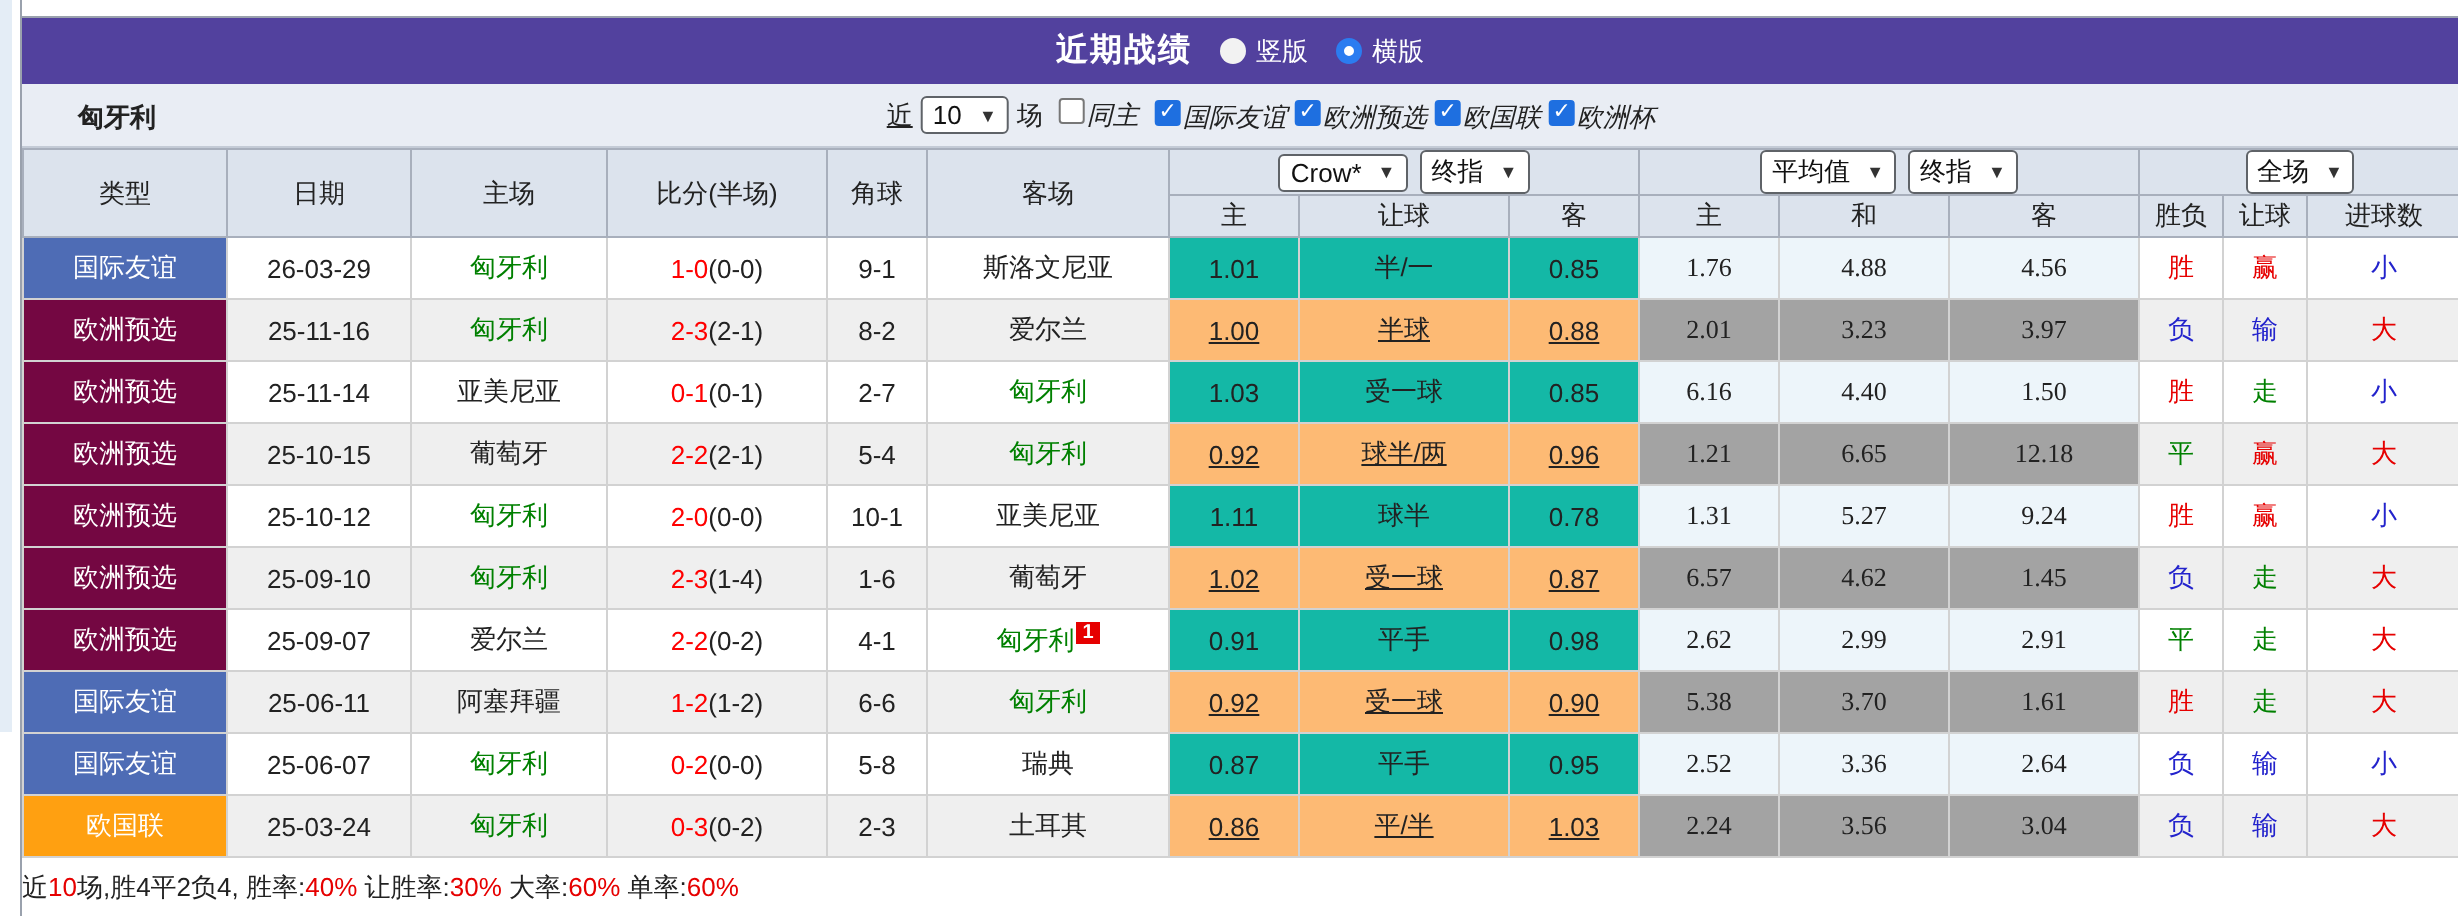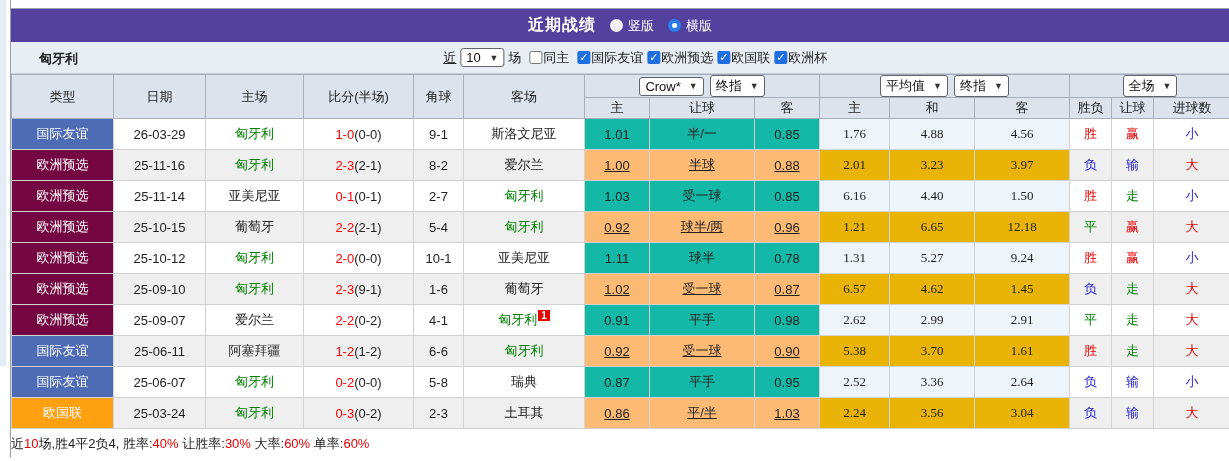--- a/index.html
+++ b/index.html
@@ -27,21 +27,21 @@
   .filter-bar { position: relative; height: 32px; background: #e9edf4; border-bottom: 1px solid #c4cbd6; }
   .team-name { position: absolute; left: 28px; top: 8px; font-weight: bold; color: #222; }
   .filter-controls {
     position: absolute; left: 50%; transform: translateX(-46%); top: 0;
     height: 100%; display: flex; align-items: center; gap: 4px; white-space: nowrap;
   }
   .near-link { text-decoration: underline; color: #222; cursor: pointer; }
   .cb { width: 13px; height: 13px; display: inline-block; border-radius: 2px; margin-right: 1px; vertical-align: -2px; }
   .cb.checked { background: #1e6fe0; color: #fff; font-size: 11px; line-height: 13px; text-align: center; font-weight: bold; }
   .cb.unchecked { background: #fff; border: 1px solid #777; }
-  label.cb-opt { display: inline-flex; align-items: center; cursor: pointer; margin-left: 4px; }
+  label.cb-opt { display: inline-flex; cursor: pointer; margin-left: 4px; font-style: italic; }
 
   
   .select {
     display: inline-flex; align-items: center; justify-content: space-between; gap: 8px;
     background: #fff; border: 1px solid #5f6368; border-radius: 3px;
     padding: 1px 5px; font-size: 13px; color: #111; cursor: pointer; min-width: 44px;
   }
   .select .caret { font-size: 9px; color: #333; }
 
   
@@ -55,21 +55,21 @@
   th .sel-wrap { display: flex; align-items: center; justify-content: center; gap: 6px; }
   td {
     border: 1px solid #d2d2d2; text-align: center; height: 31px; padding: 0 2px;
     font-size: 13px; color: #222; overflow: hidden; white-space: nowrap;
   }
   tbody tr { background: #fff; }
   tbody tr.alt { background: #efefef; }
   td.c-h { background: #14b8a6; }
   tr.alt td.c-h { background: #fdba74; text-decoration: underline; }
   td.c-a { background: #edf5fa; font-family: Liberation Serif, serif; }
-  tr.alt td.c-a { background: #eab308; }
+  tr.alt td.c-a { background: #a3a3a3; }
 
   td.type { color: #fff; padding: 0; }
   td.type-blue { background: var(--type-blue); }
   td.type-maroon { background: var(--type-maroon); }
   td.type-orange { background: var(--type-orange); }
 
   .team-green { color: var(--team-green); }
   .score-ft { color: var(--score-red); }
   .score-ht { color: #222; }
   .redcard {
@@ -287,21 +287,21 @@
             <td class="c-a">5.27</td>
             <td class="c-a">9.24</td>
             <td class="cr">胜</td>
             <td class="cr">赢</td>
             <td class="cbl">小</td>
           </tr>
           <tr class="alt">
             <td class="type type-maroon">欧洲预选</td>
             <td>25-09-10</td>
             <td><span class="team-green">匈牙利</span></td>
-            <td><span class="score-ft">2-3</span><span class="score-ht">(9-1)</span></td>
+            <td><span class="score-ft">2-3</span><span class="score-ht">(1-4)</span></td>
             <td>1-6</td>
             <td><span>葡萄牙</span></td>
             <td class="c-h">1.02</td>
             <td class="c-h">受一球</td>
             <td class="c-h">0.87</td>
             <td class="c-a">6.57</td>
             <td class="c-a">4.62</td>
             <td class="c-a">1.45</td>
             <td class="cbl">负</td>
             <td class="cg">走</td>

